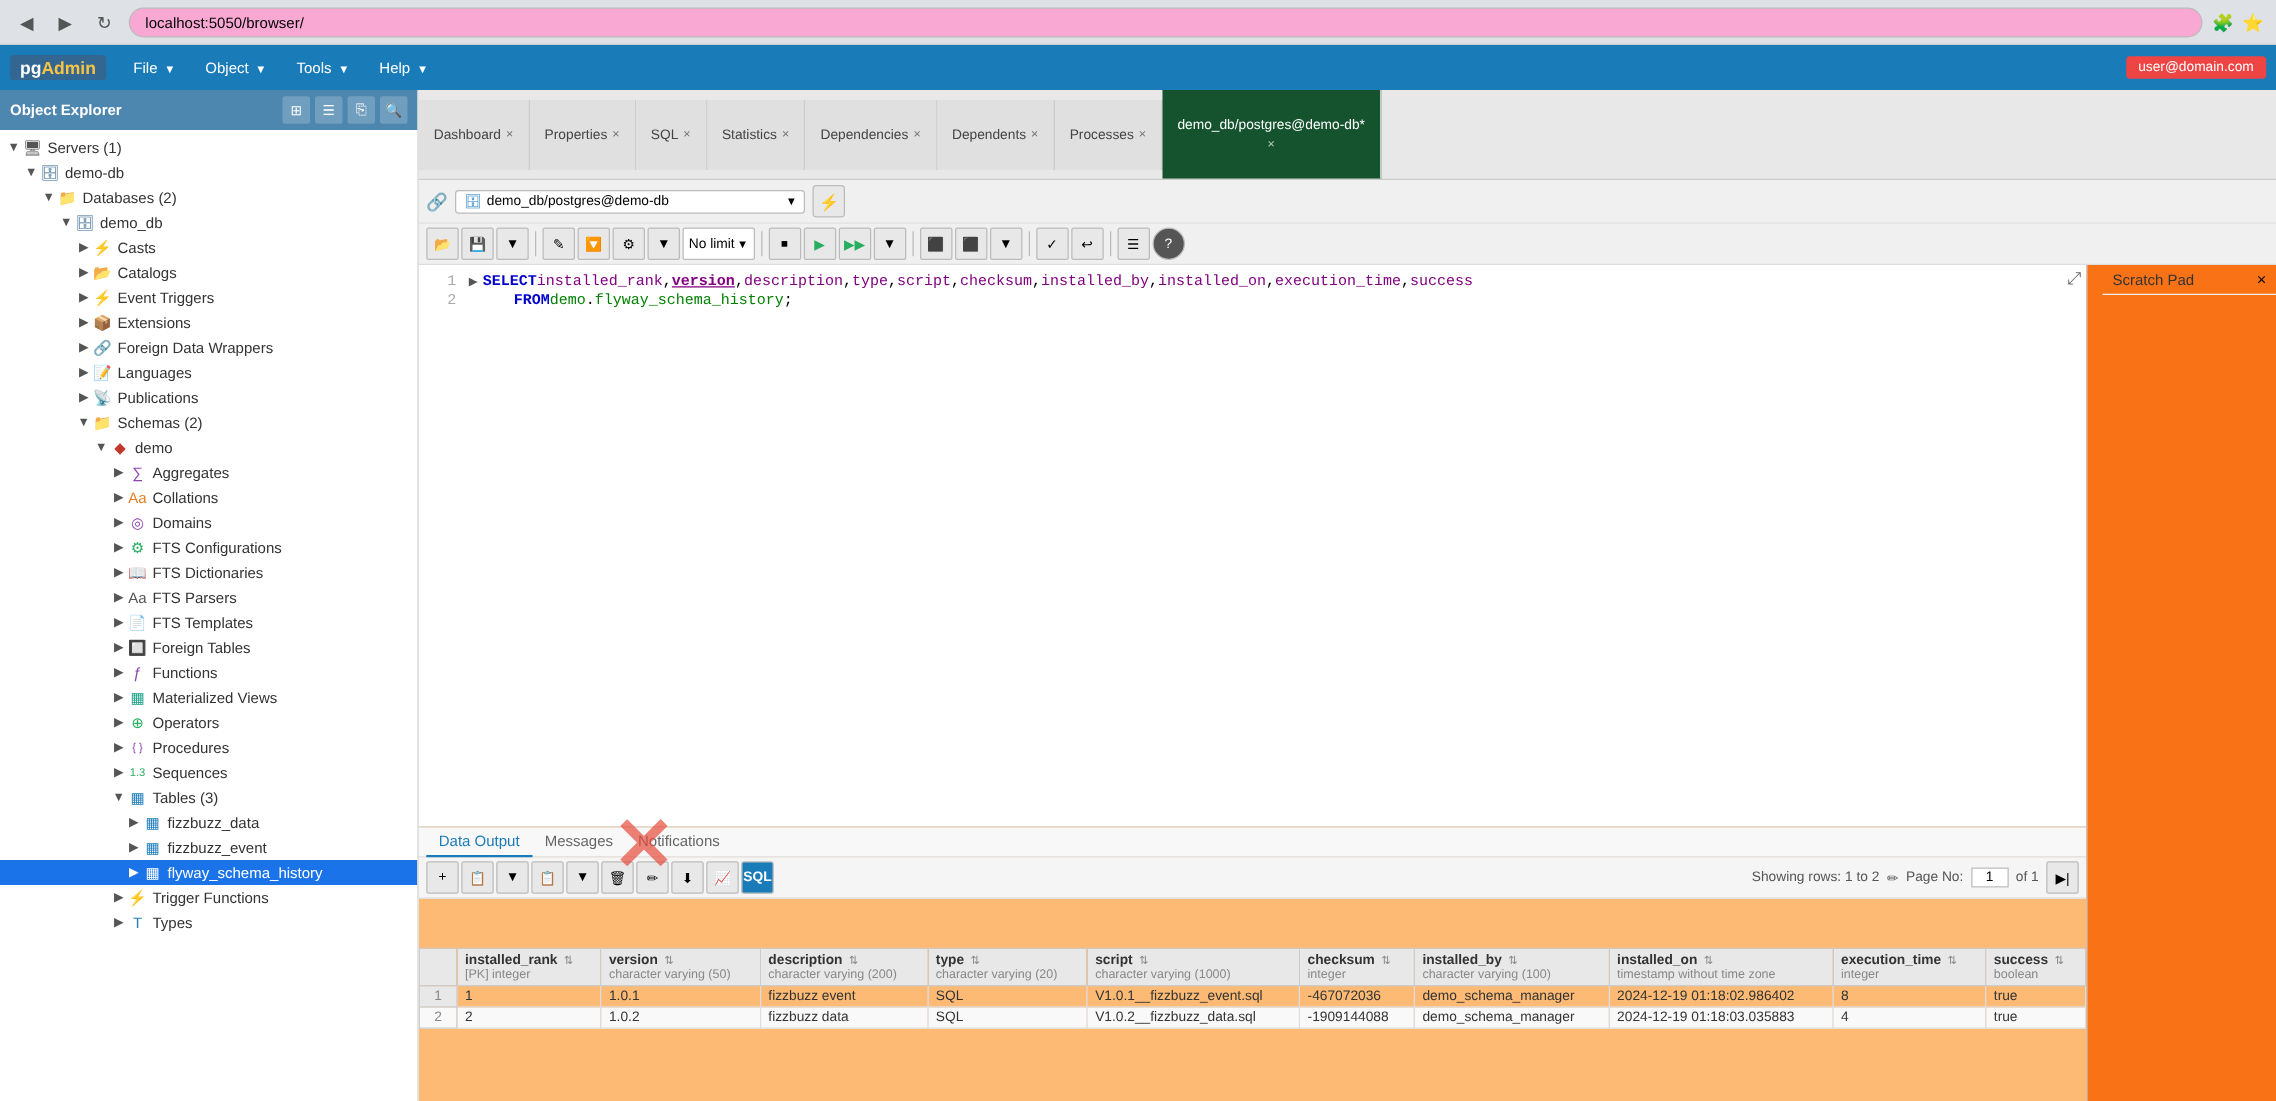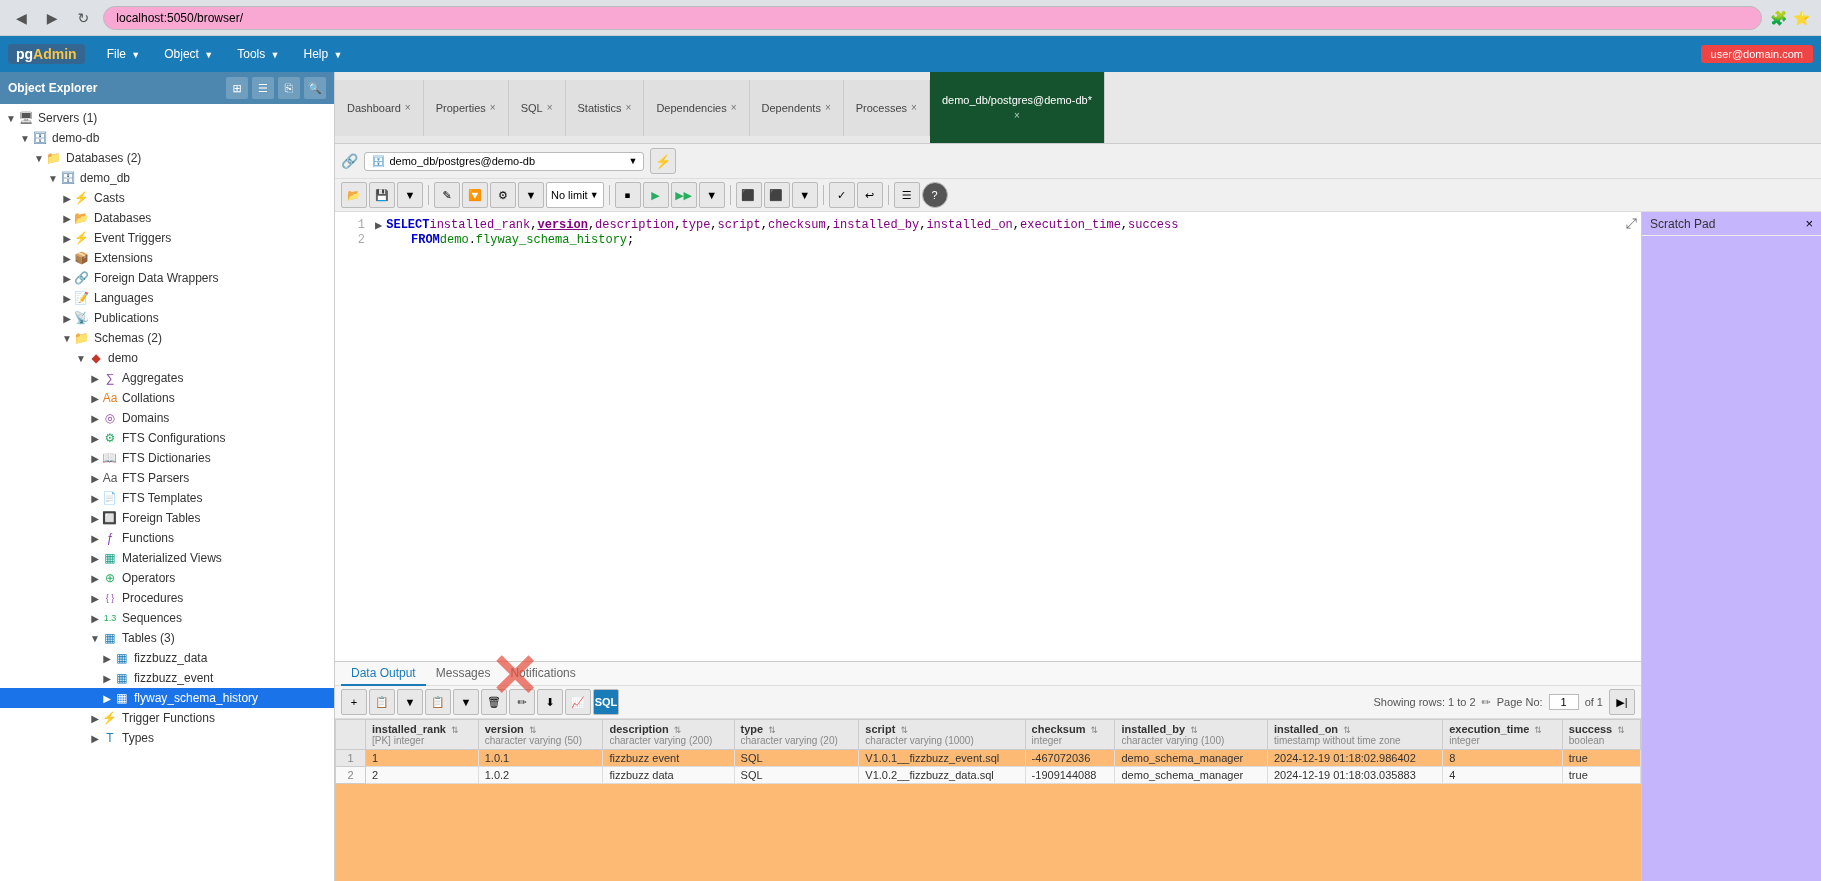--- a/index.html
+++ b/index.html
@@ -266,25 +266,26 @@
       position: absolute;
       top: 4px;
       right: 4px;
       cursor: pointer;
       color: #666;
       font-size: 14px;
     }
 
     
     .scratch-pad {
-      width: 180px;
+      width: 152px;
       border-left: 1px solid #ccc;
-      background: #c4b5fd;
+      background: #f97316;
       display: flex;
       flex-direction: column;
+      padding-left: 12px;
     }
     .scratch-pad-header {
       display: flex;
       align-items: center;
       justify-content: space-between;
       padding: 4px 8px;
       border-bottom: 1px solid #eee;
       font-size: 12px;
       color: #333;
     }
@@ -335,20 +336,21 @@
       width: 30px;
       text-align: center;
       font-size: 11px;
       padding: 1px;
     }
 
     
     .data-table-wrapper {
       flex: 1;
       overflow: auto;
+      margin-top: 39px;
     }
     .data-table {
       border-collapse: collapse;
       font-size: 11px;
       width: 100%;
       white-space: nowrap;
     }
     .data-table th {
       background: #e8e8e8;
       border: 1px solid #ccc;
@@ -473,21 +475,21 @@
 
       <div class="tree-item indent-4">
         <span class="tree-toggle">▶</span>
         <span class="tree-icon ic-cast">⚡</span>
         <span class="item-label">Casts</span>
       </div>
 
       <div class="tree-item indent-4">
         <span class="tree-toggle">▶</span>
         <span class="tree-icon ic-folder">📂</span>
-        <span class="item-label">Databases</span>
+        <span class="item-label">Catalogs</span>
       </div>
 
       <div class="tree-item indent-4">
         <span class="tree-toggle">▶</span>
         <span class="tree-icon ic-trigger">⚡</span>
         <span class="item-label">Event Triggers</span>
       </div>
 
       <div class="tree-item indent-4">
         <span class="tree-toggle">▶</span>

